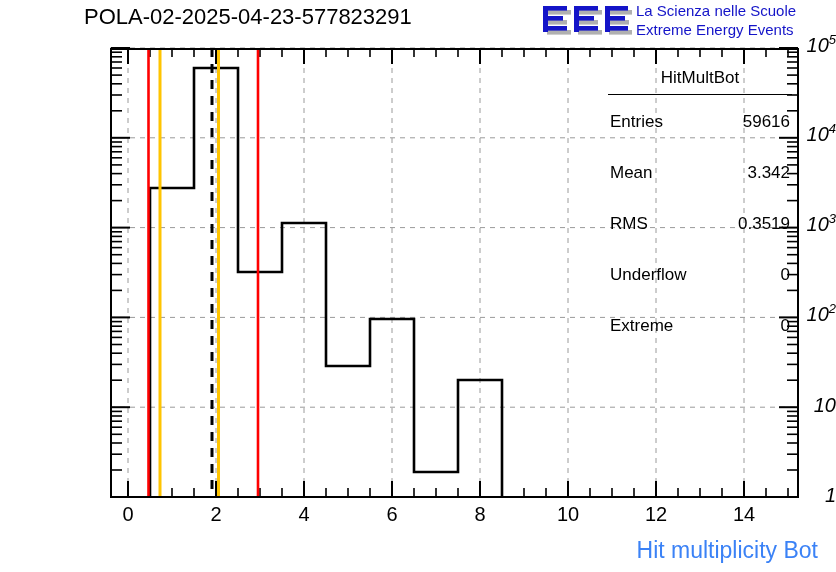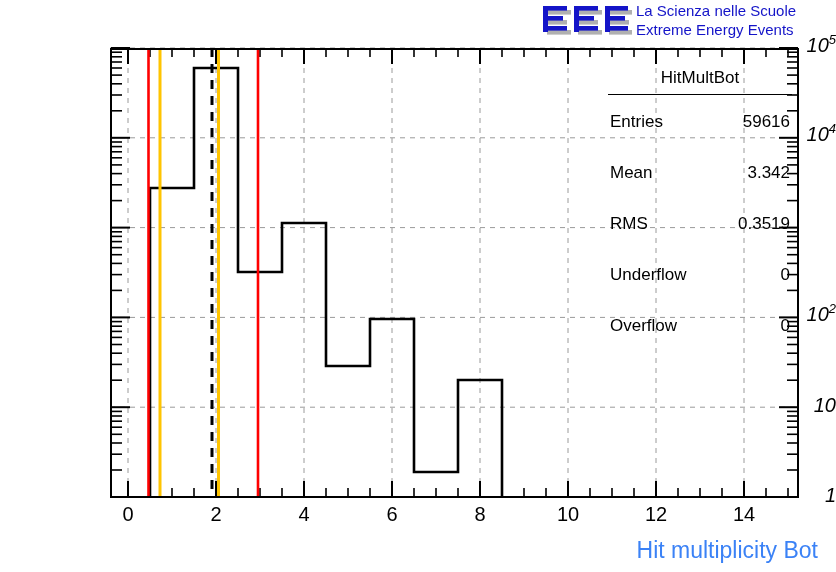--- a/index.html
+++ b/index.html
@@ -87,20 +87,21 @@
   .stats .row .k{text-align:left;}
   .stats .row .v{text-align:right;}
 
   svg{display:block;}
 </style>
 </head>
 <body>
 
 <div id="root">
 
+  <div class="plot-title">POLA-02-2025-04-23-577823291</div>
 
   <div class="logo-box">
     <svg class="logo-eee" viewBox="0 0 92 38">
 
       <g fill="#b0b0b0">
         <rect x="7" y="8" width="24" height="4.6"></rect>
         <rect x="7" y="18" width="20" height="4.6"></rect>
         <rect x="7" y="28" width="24" height="4.6"></rect>
         <rect x="38" y="8" width="24" height="4.6"></rect>
         <rect x="38" y="18" width="20" height="4.6"></rect>
@@ -362,20 +363,21 @@
       <line x1="111" y1="48" x2="111" y2="497"></line>
       <line x1="110" y1="497" x2="799" y2="497"></line>
       <line x1="110" y1="49" x2="799" y2="49"></line>
       <line x1="798" y1="48" x2="798" y2="498"></line>
     </g>
   </svg>
 
   <div class="ylab" style="top:484px;  width:104px;"><span>1</span></div>
   <div class="ylab" style="top:394px;  width:104px;"><span>10</span></div>
   <div class="ylab" style="top:301px;  width:104px;"><span>10</span><sup>2</sup></div>
+  <div class="ylab" style="top:211px;  width:104px;"><span>10</span><sup>3</sup></div>
   <div class="ylab" style="top:121px;  width:104px;"><span>10</span><sup>4</sup></div>
   <div class="ylab" style="top:32px;   width:104px;"><span>10</span><sup>5</sup></div>
 
   <div class="xlab" style="left:128px; top:503px;">0</div>
   <div class="xlab" style="left:216px; top:503px;">2</div>
   <div class="xlab" style="left:304px; top:503px;">4</div>
   <div class="xlab" style="left:392px; top:503px;">6</div>
   <div class="xlab" style="left:480px; top:503px;">8</div>
   <div class="xlab" style="left:568px; top:503px;">10</div>
   <div class="xlab" style="left:656px; top:503px;">12</div>
@@ -395,18 +397,18 @@
     </div>
     <div class="row">
       <span class="k">RMS</span>
       <span class="v">0.3519</span>
     </div>
     <div class="row">
       <span class="k">Underflow</span>
       <span class="v">0</span>
     </div>
     <div class="row">
-      <span class="k">Overflow</span>
+      <span class="k">Extreme</span>
       <span class="v">0</span>
     </div>
   </div>
 
 </div>
 
 </body></html>

